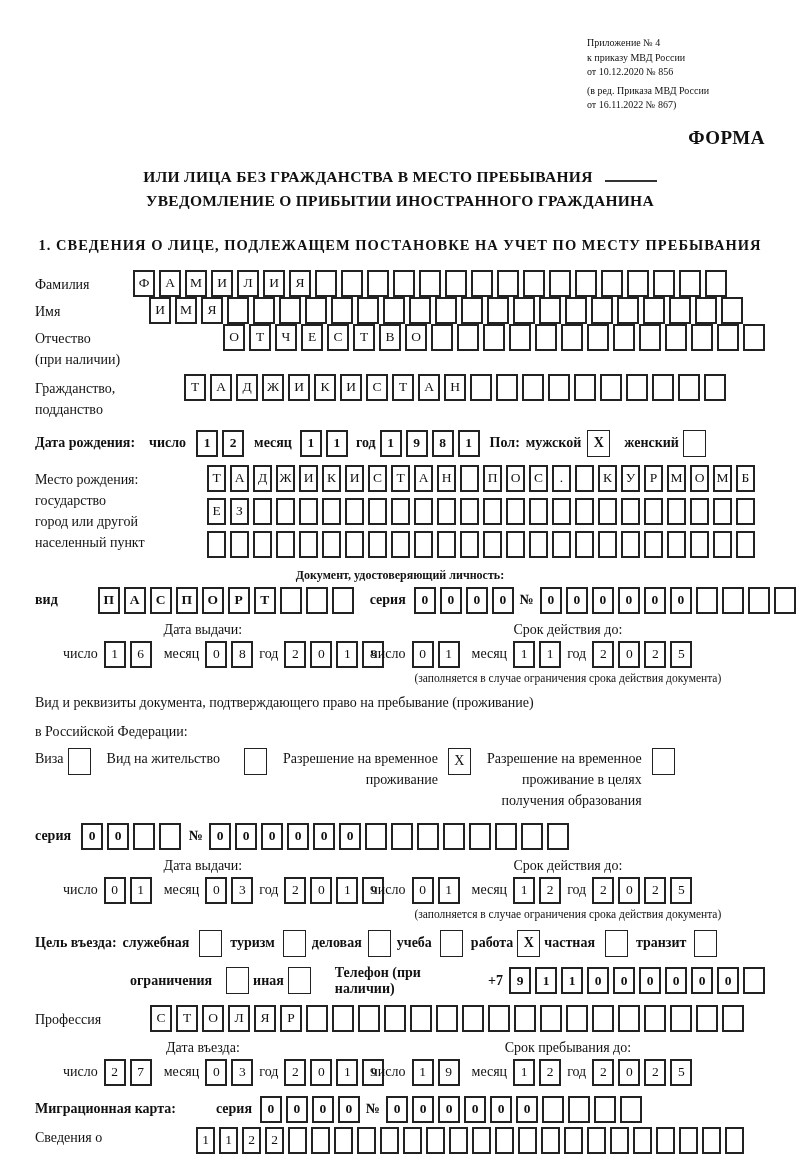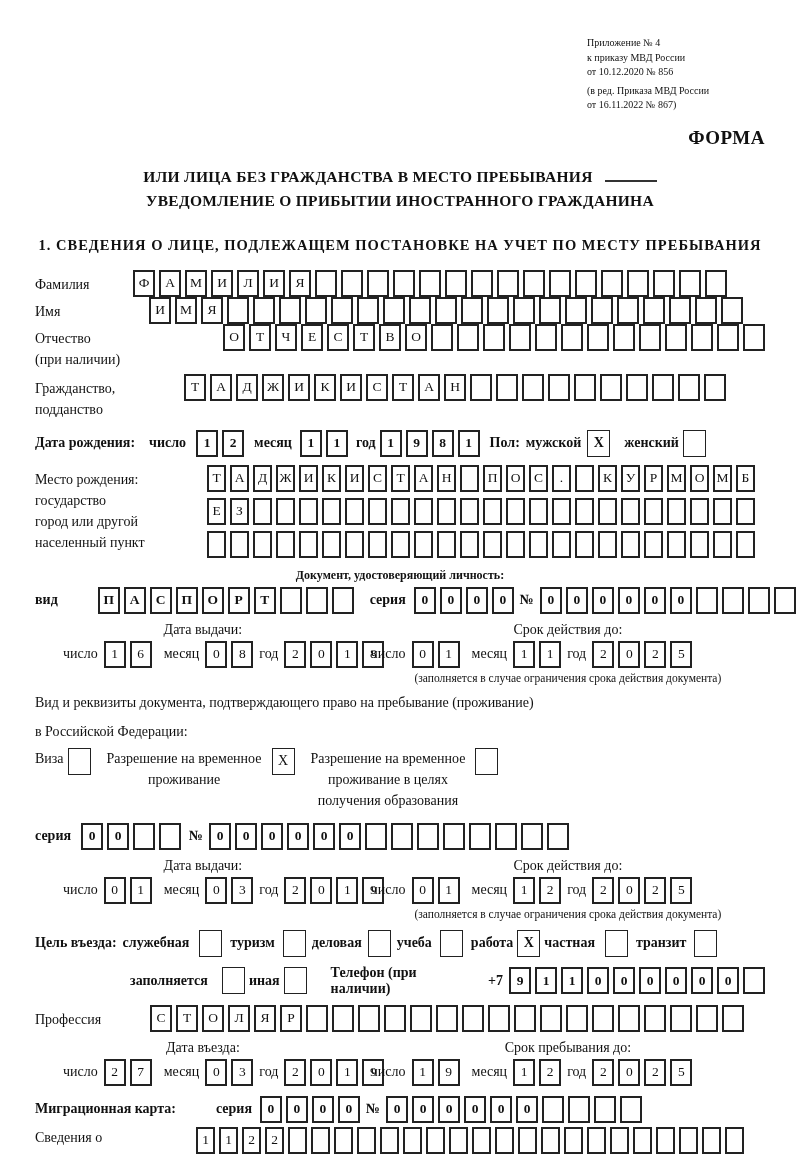--- a/index.html
+++ b/index.html
@@ -26,21 +26,21 @@
   .datecols{display:flex;margin-top:8px;justify-content:space-between;}
   .dc-left{width:46%;}
   .dc-right{width:54%;}
   .dc-head{text-align:center;font-size:14px;margin-bottom:3px;}
   .dategrp{display:flex;align-items:center;gap:6px;}
   .dc-left .dategrp{padding-left:28px;}
   .note{font-size:11.5px;text-align:center;margin-top:4px;}
   .res-line{margin-top:8px;line-height:1.5;}
   .opt-row{display:flex;align-items:flex-start;margin-top:6px;}
   .opt{display:flex;align-items:flex-start;}
-  .opt-label{text-align:center;line-height:1.5;}
+  .opt-label{text-align:right;line-height:1.5;}
   .opt-label.left{text-align:left;}
 </style>
 </head>
 <body>
 
 <div class="page">
 
   <div class="hdr">
     <div>Приложение № 4</div>
     <div>к приказу МВД России</div>
@@ -382,20 +382,24 @@
     </div>
   </div>
 
   <div class="res-line">Вид и реквизиты документа, подтверждающего право на пребывание (проживание)</div>
   <div class="res-line">в Российской Федерации:</div>
 
   <div class="opt-row">
     <div class="opt">
       <div class="opt-label left">Виза</div>
       <div class="checkbox ml4"></div>
+    </div>
+    <div class="opt ml16">
+      <div class="opt-label left">Вид на жительство</div>
+      <div class="checkbox ml24"></div>
     </div>
     <div class="opt ml16">
       <div class="opt-label">
         <div>Разрешение на временное</div>
         <div>проживание</div>
       </div>
       <div class="checkbox ml10">X</div>
     </div>
     <div class="opt ml16">
       <div class="opt-label">
@@ -494,21 +498,21 @@
     <div class="checkbox ml8"></div>
     <span class="ml8">работа</span>
     <div class="checkbox ml4">X</div>
     <span class="ml4">частная</span>
     <div class="checkbox ml10"></div>
     <span class="ml8">транзит</span>
     <div class="checkbox ml8"></div>
   </div>
 
   <div class="frow aic mt8" style="padding-left:95px;">
-    <span>заполняется</span>
+    <span>ограничения</span>
     <div class="checkbox ml14"></div>
     <span class="ml12">иная</span>
     <div class="checkbox ml12"></div>
     <span class="ml24">Телефон (при наличии)</span>
     <span class="ml24">+7</span>
     <div class="cells ml6">
         <div class="cell">9</div>
         <div class="cell">1</div>
         <div class="cell">1</div>
         <div class="cell">0</div>

